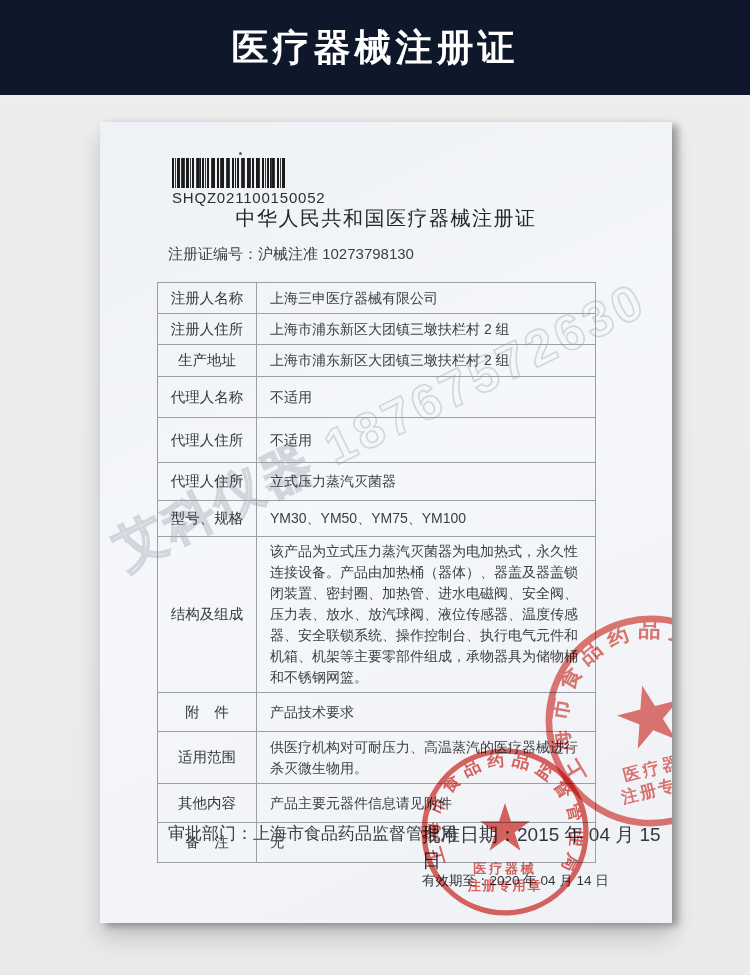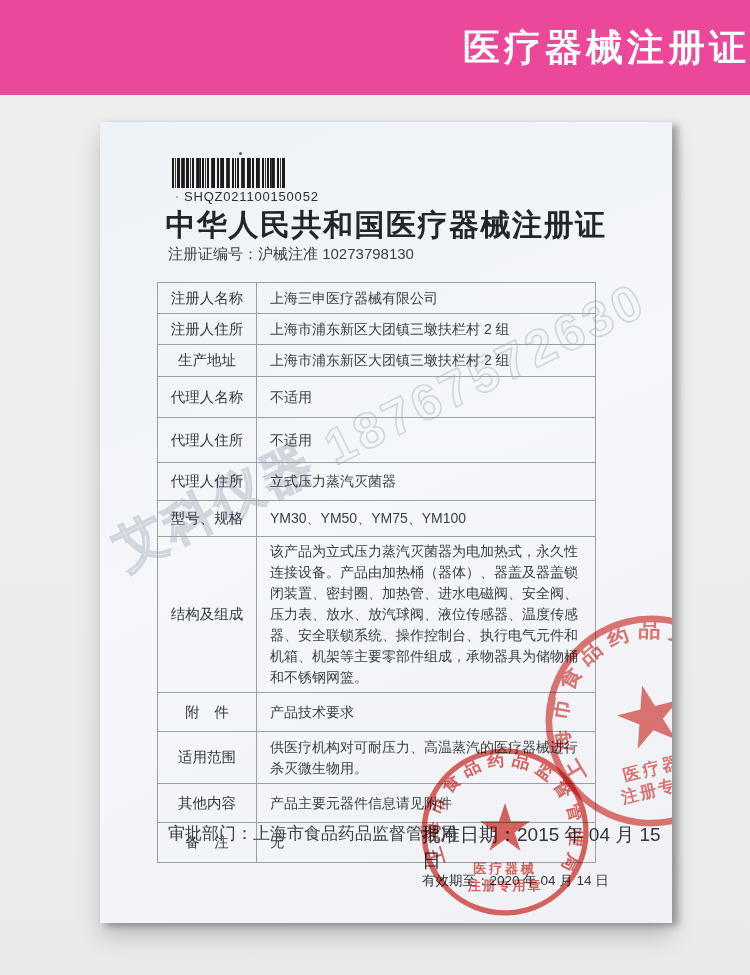--- a/index.html
+++ b/index.html
@@ -5,21 +5,21 @@
   html,body{margin:0;padding:0;}
   body{
     width:750px;height:975px;position:relative;overflow:hidden;
     background:#eceeee;
     font-family:"Liberation Sans", sans-serif;
     -webkit-font-smoothing:antialiased;
   }
   
   .banner{
     position:absolute;left:0;top:0;width:750px;height:95px;
-    background:#ec4899;display:flex;align-items:center;justify-content:flex-end;
+    background:#0f172a;display:flex;align-items:center;justify-content:center;
   }
   .banner h1{
     margin:0;color:#ffffff;font-size:37px;font-weight:bold;letter-spacing:4px;
   }
   
   .scene{position:absolute;left:0;top:95px;width:750px;height:880px;
     background:linear-gradient(180deg,#ededee 0%,#ebecec 60%,#e9eaeb 100%);}
   .paper{
     position:absolute;left:100px;top:27px;width:572px;height:801px;
     background:linear-gradient(155deg,#eef1f5 0%,#f5f7fa 45%,#eff1f5 100%);
@@ -38,27 +38,27 @@
   
   .barcode{position:absolute;left:72px;top:36px;}
   .barcode-bars{
     width:114px;height:30px;
     background:
       repeating-linear-gradient(90deg,#1b1b1b 0 2px,transparent 2px 5px),
       repeating-linear-gradient(90deg,#1b1b1b 0 1px,transparent 1px 7px),
       repeating-linear-gradient(90deg,rgba(27,27,27,.85) 0 1px,transparent 1px 3px);
   }
   .barcode-label{
-    margin:1px 0 0 12px;font-size:13px;letter-spacing:.8px;color:#2c2e30;
+    margin:1px 0 0 0;font-size:15px;letter-spacing:.8px;color:#2c2e30;
   }
   
   .cert-title{
     position:absolute;left:0;top:83px;width:100%;text-align:center;
-    font-family:"Liberation Serif", serif;font-weight:bold;
-    font-size:30px;color:#22262b;letter-spacing:1.5px;
+    font-family:"Liberation Serif", serif;font-weight:normal;
+    font-size:20px;color:#22262b;letter-spacing:1.5px;
   }
   .reg-line{
     position:absolute;left:68px;top:123px;font-size:15px;color:#3a3f45;
   }
   
   .cert-table{
     position:absolute;left:57px;top:160px;width:437px;
     border:1px solid #99a0a6;border-bottom:none;
   }
   .trow{display:flex;border-bottom:1px solid #99a0a6;}

